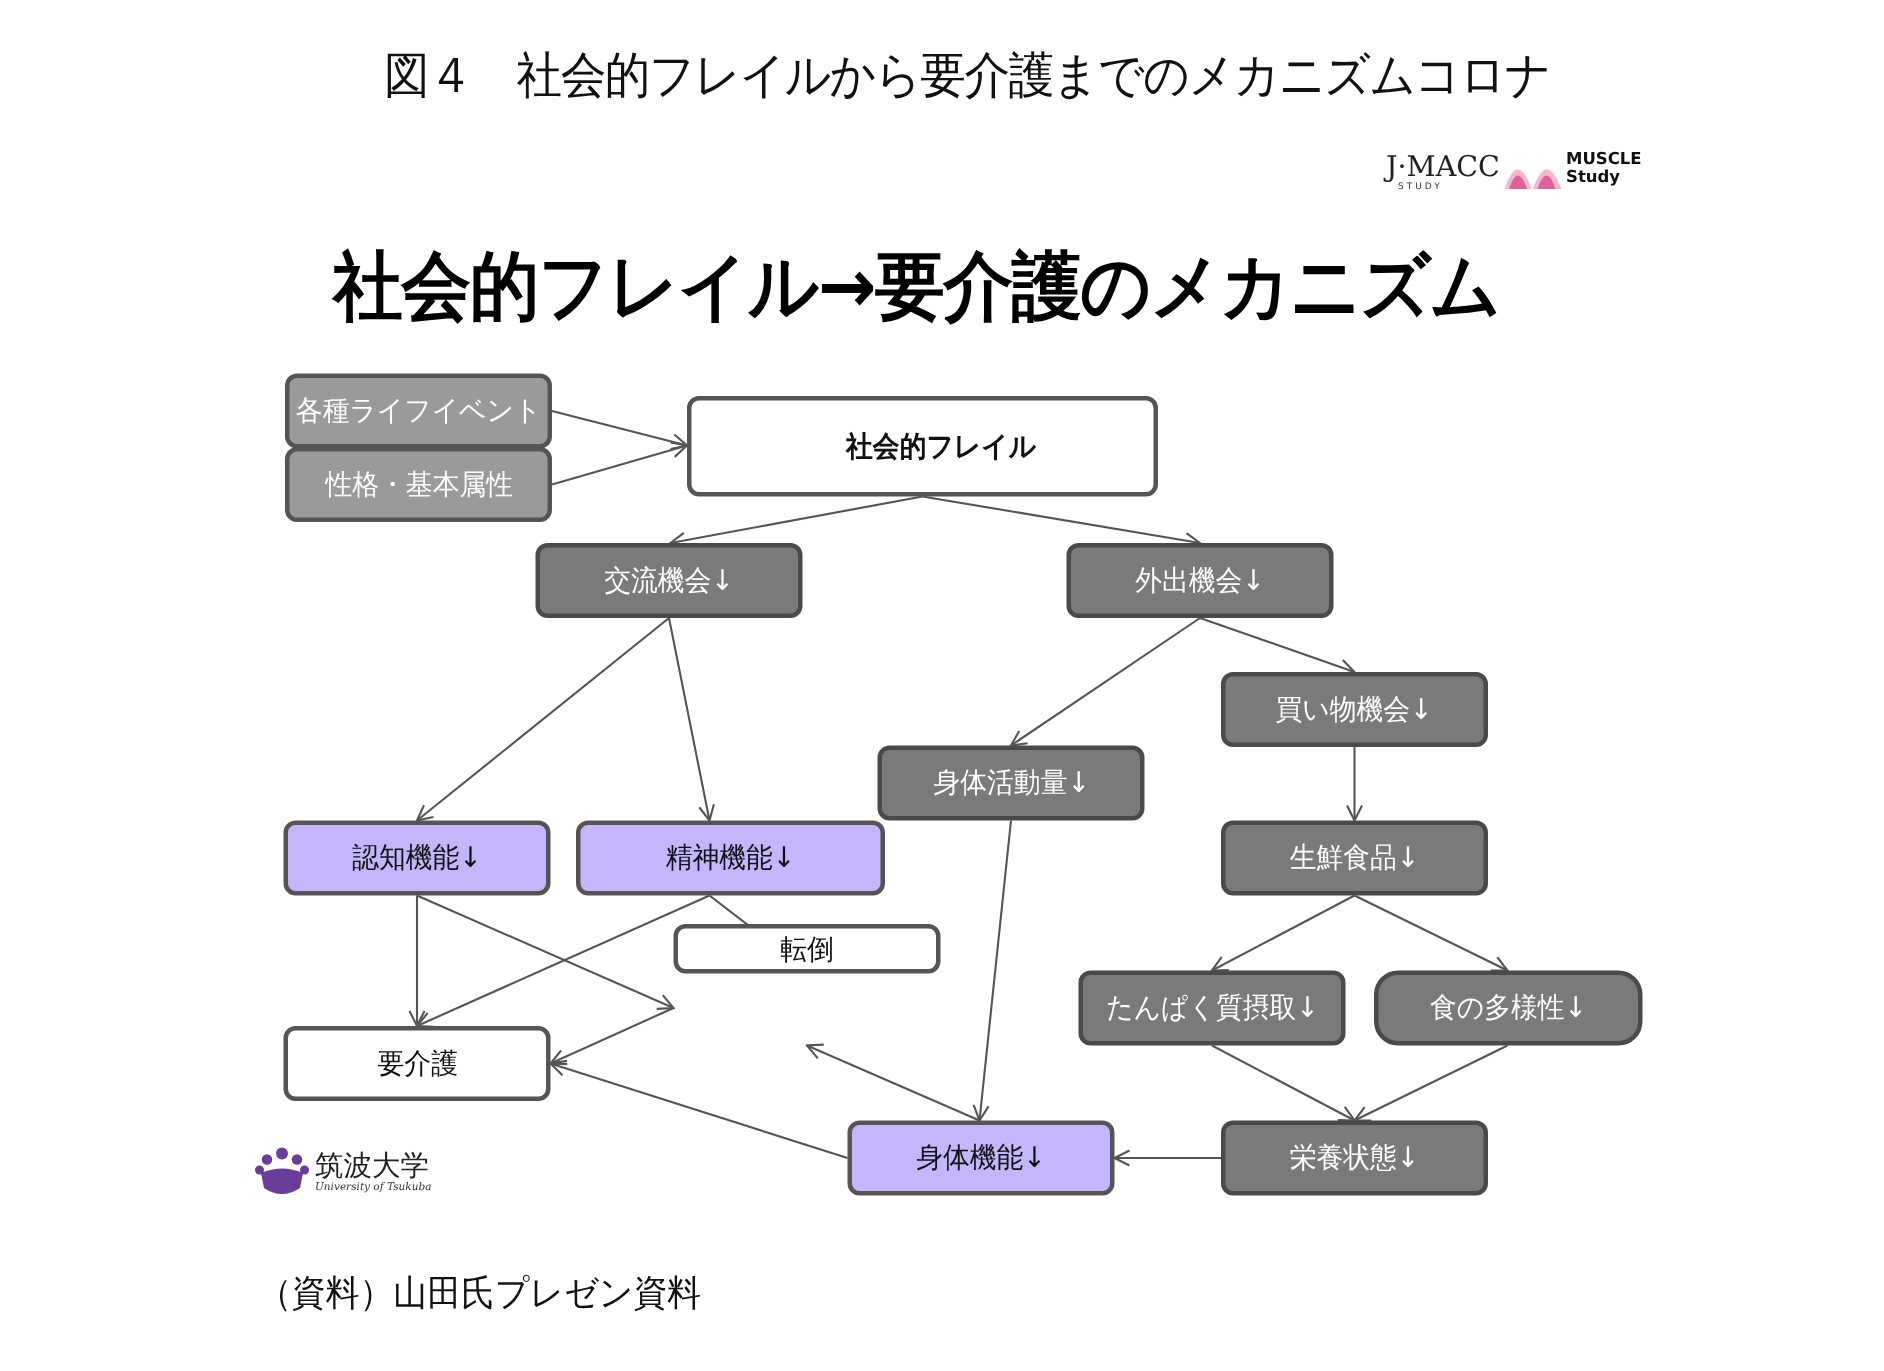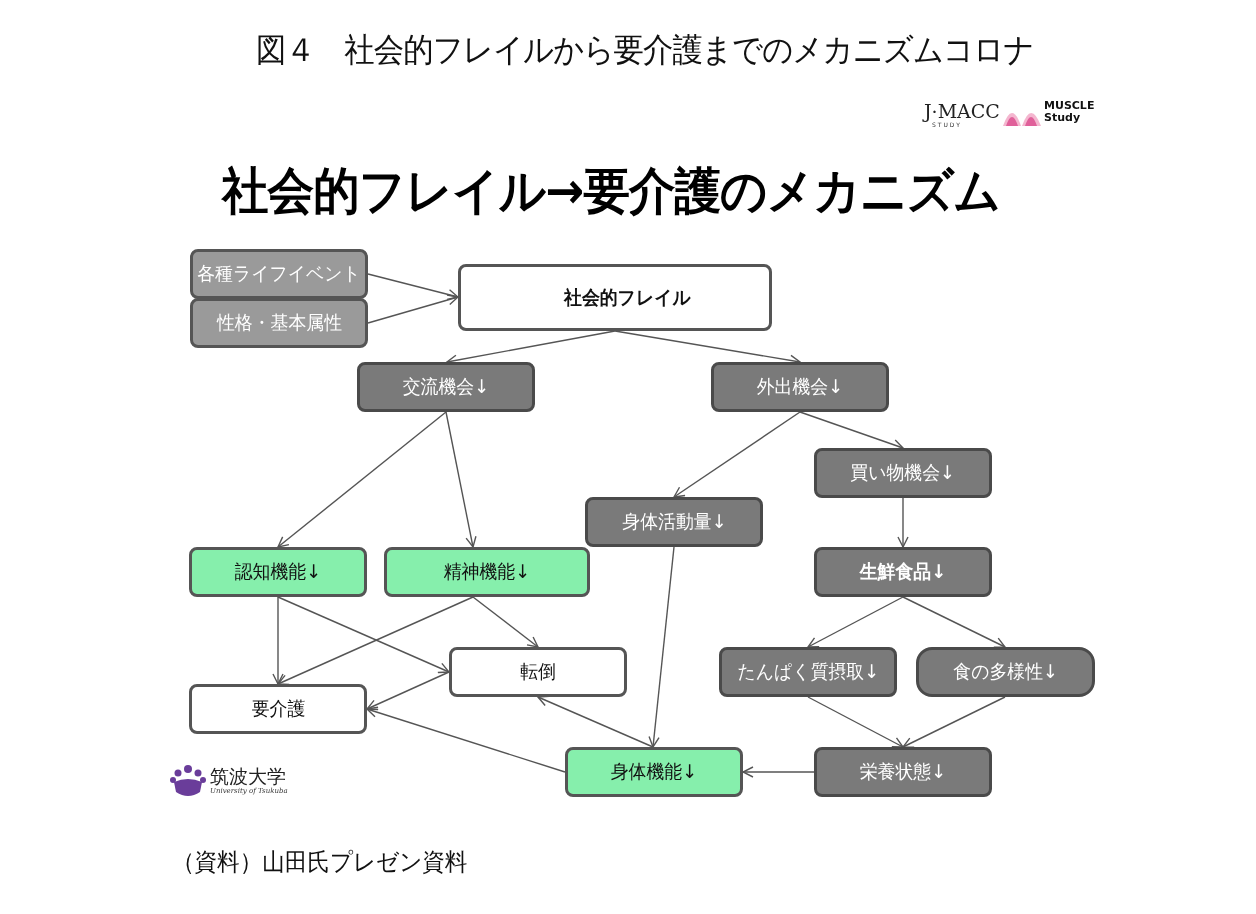--- a/index.html
+++ b/index.html
@@ -21,21 +21,21 @@
   .tsukuba-en { position: absolute; left: 40px; top: 25px; font-family: "DejaVu Serif", serif; font-style: italic; font-size: 7px; color: #333; }
   .source { position: absolute; left: 172px; top: 846px; font-size: 24px; color: #111; white-space: nowrap;
             transform: scaleX(0.94); transform-origin: left top; }
 
   svg.edges { position: absolute; left: 0; top: 0; width: 1256px; height: 914px; pointer-events: none; }
   .node { position: absolute; box-sizing: border-box; border: 3px solid #000000; border-radius: 8px;
           display: flex; align-items: center; justify-content: center; font-size: 19px; white-space: nowrap; }
   .node span { display: inline-block; transform: scaleX(0.94); }
   .n-mid { background: #9a9a9a; color: #ffffff; border-color: #555; }
   .n-dark { background: #7a7a7a; color: #ffffff; border-color: #4a4a4a; }
-  .n-light { background: #86efac; color: #111; border-color: #555; }
+  .n-light { background: #c4b5fd; color: #111; border-color: #555; }
   .n-white { background: #ffffff; color: #111; border-color: #555; }
   .n-bold { font-weight: bold; font-size: 19px; }
 </style>
 </head>
 <body>
 
 <div class="fig-title">図４　社会的フレイルから要介護までのメカニズムコロナ</div>
 
 <div class="logos">
   <div class="jmacc">J·MACC</div>
@@ -109,25 +109,25 @@
 <div class="node n-dark" id="node-physical_activity" style="left:585px;top:497px;width:178px;height:50px;">
     <span>身体活動量↓</span>
   </div>
 
 <div class="node n-light" id="node-cognitive" style="left:189px;top:547px;width:178px;height:50px;">
     <span>認知機能↓</span>
   </div>
 <div class="node n-light" id="node-mental" style="left:384px;top:547px;width:206px;height:50px;">
     <span>精神機能↓</span>
   </div>
-<div class="node n-dark" id="node-fresh_food" style="left:814px;top:547px;width:178px;height:50px;font-weight:bold;">
+<div class="node n-dark" id="node-fresh_food" style="left:814px;top:547px;width:178px;height:50px;">
     <span>生鮮食品↓</span>
   </div>
 
-<div class="node n-white" id="node-fall" style="left:449px;top:647px;width:178px;height:50px;">
+<div class="node n-white" id="node-fall" style="left:449px;top:616px;width:178px;height:33px;">
     <span>転倒</span>
   </div>
 <div class="node n-dark" id="node-protein" style="left:719px;top:647px;width:178px;height:50px;">
     <span>たんぱく質摂取↓</span>
   </div>
 <div class="node n-dark" id="node-diversity" style="left:916px;top:647px;width:179px;height:50px;border-radius:16px;">
     <span>食の多様性↓</span>
   </div>
 
 <div class="node n-white" id="node-care" style="left:189px;top:684px;width:178px;height:50px;">

